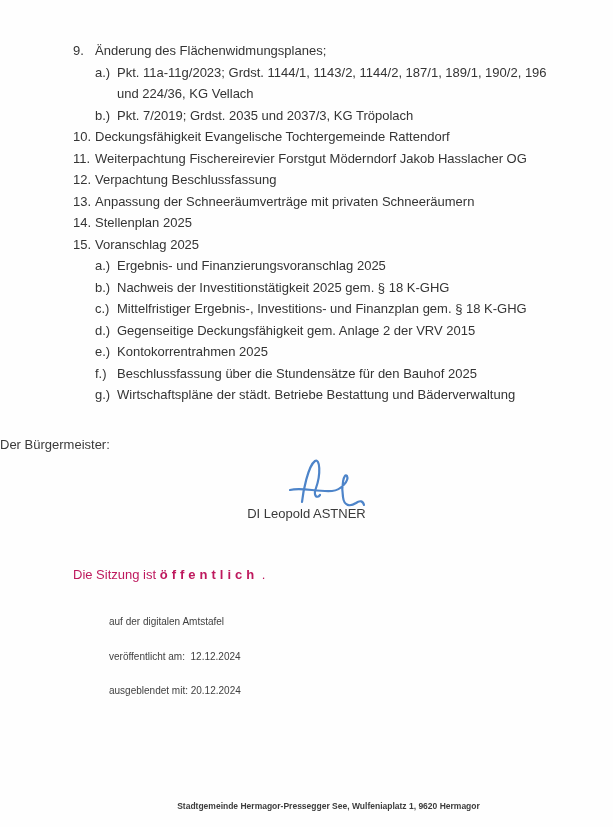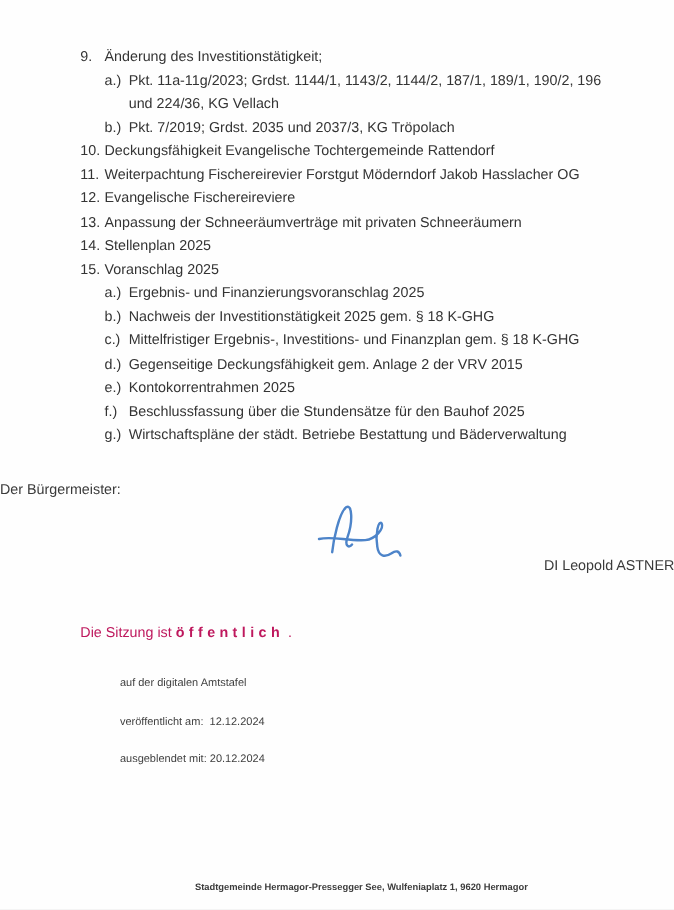--- a/index.html
+++ b/index.html
@@ -26,21 +26,21 @@
   .sub-text { flex:1; }
 
   
   .mayor-title {
     position:absolute; left:0; right:0; top:437px;
     text-align:left; font-size:13px; color:#3a3a3a;
   }
   .signature-svg { position:absolute; left:286px; top:454px; }
   .mayor-name {
     position:absolute; left:0; right:0; top:506px;
-    text-align:right; font-size:13px; color:#3a3a3a;
+    text-align:center; font-size:13px; color:#3a3a3a;
   }
 
   
   .public-note {
     position:absolute; left:73px; top:567px;
     font-size:13px; color:#be185d; white-space:pre;
   }
   .public-note .emph { font-weight:bold; letter-spacing:4px; }
 
   
@@ -58,21 +58,21 @@
   .footer .f-bold { font-weight:bold;padding-left:44px; }
 </style>
 </head>
 <body>
 
 <div class="page">
 
   <div class="agenda">
       <div class="item-row">
         <div class="item-num">9.</div>
-        <div class="item-text">Änderung des Investitionstätigkeit;</div>
+        <div class="item-text">Änderung des Flächenwidmungsplanes;</div>
       </div>
       <div class="sub-row">
         <div class="sub-label">a.)</div>
         <div class="sub-text">
           <div class="sub-line">Pkt. 11a-11g/2023; Grdst. 1144/1, 1143/2, 1144/2, 187/1, 189/1, 190/2, 196</div>
           <div class="sub-line">und 224/36, KG Vellach</div>
         </div>
       </div>
       <div class="sub-row">
         <div class="sub-label">b.)</div>
@@ -83,21 +83,21 @@
       <div class="item-row">
         <div class="item-num">10.</div>
         <div class="item-text">Deckungsfähigkeit Evangelische Tochtergemeinde Rattendorf</div>
       </div>
       <div class="item-row">
         <div class="item-num">11.</div>
         <div class="item-text">Weiterpachtung Fischereirevier Forstgut Möderndorf Jakob Hasslacher OG</div>
       </div>
       <div class="item-row">
         <div class="item-num">12.</div>
-        <div class="item-text">Evangelische Fischereireviere</div>
+        <div class="item-text">Verpachtung Beschlussfassung</div>
       </div>
       <div class="item-row">
         <div class="item-num">13.</div>
         <div class="item-text">Anpassung der Schneeräumverträge mit privaten Schneeräumern</div>
       </div>
       <div class="item-row">
         <div class="item-num">14.</div>
         <div class="item-text">Stellenplan 2025</div>
       </div>
       <div class="item-row">

